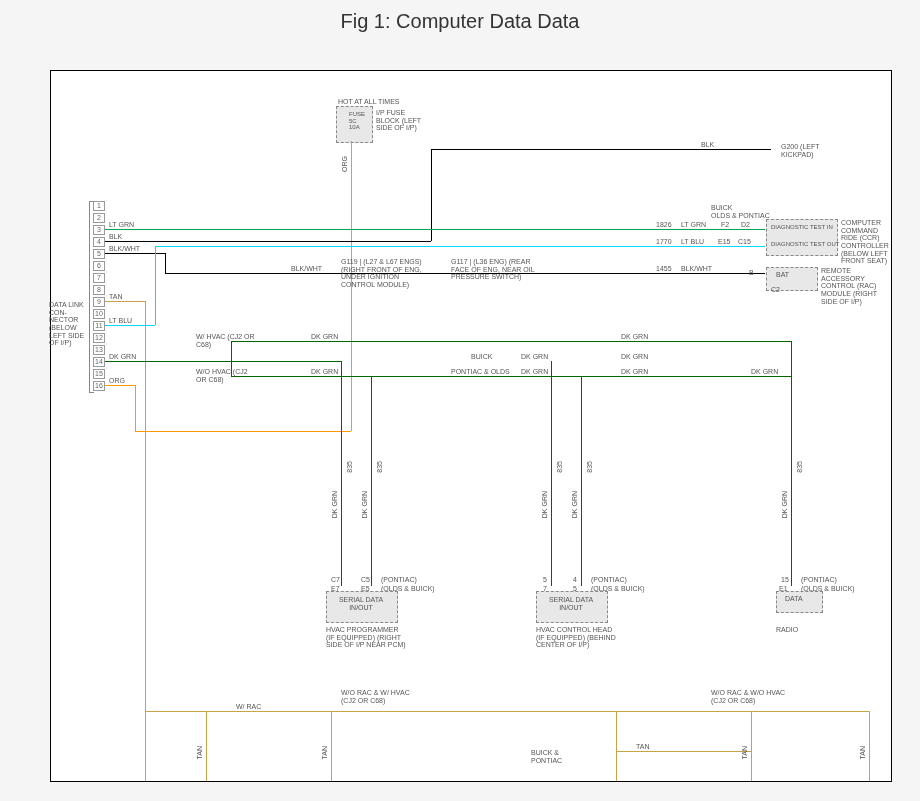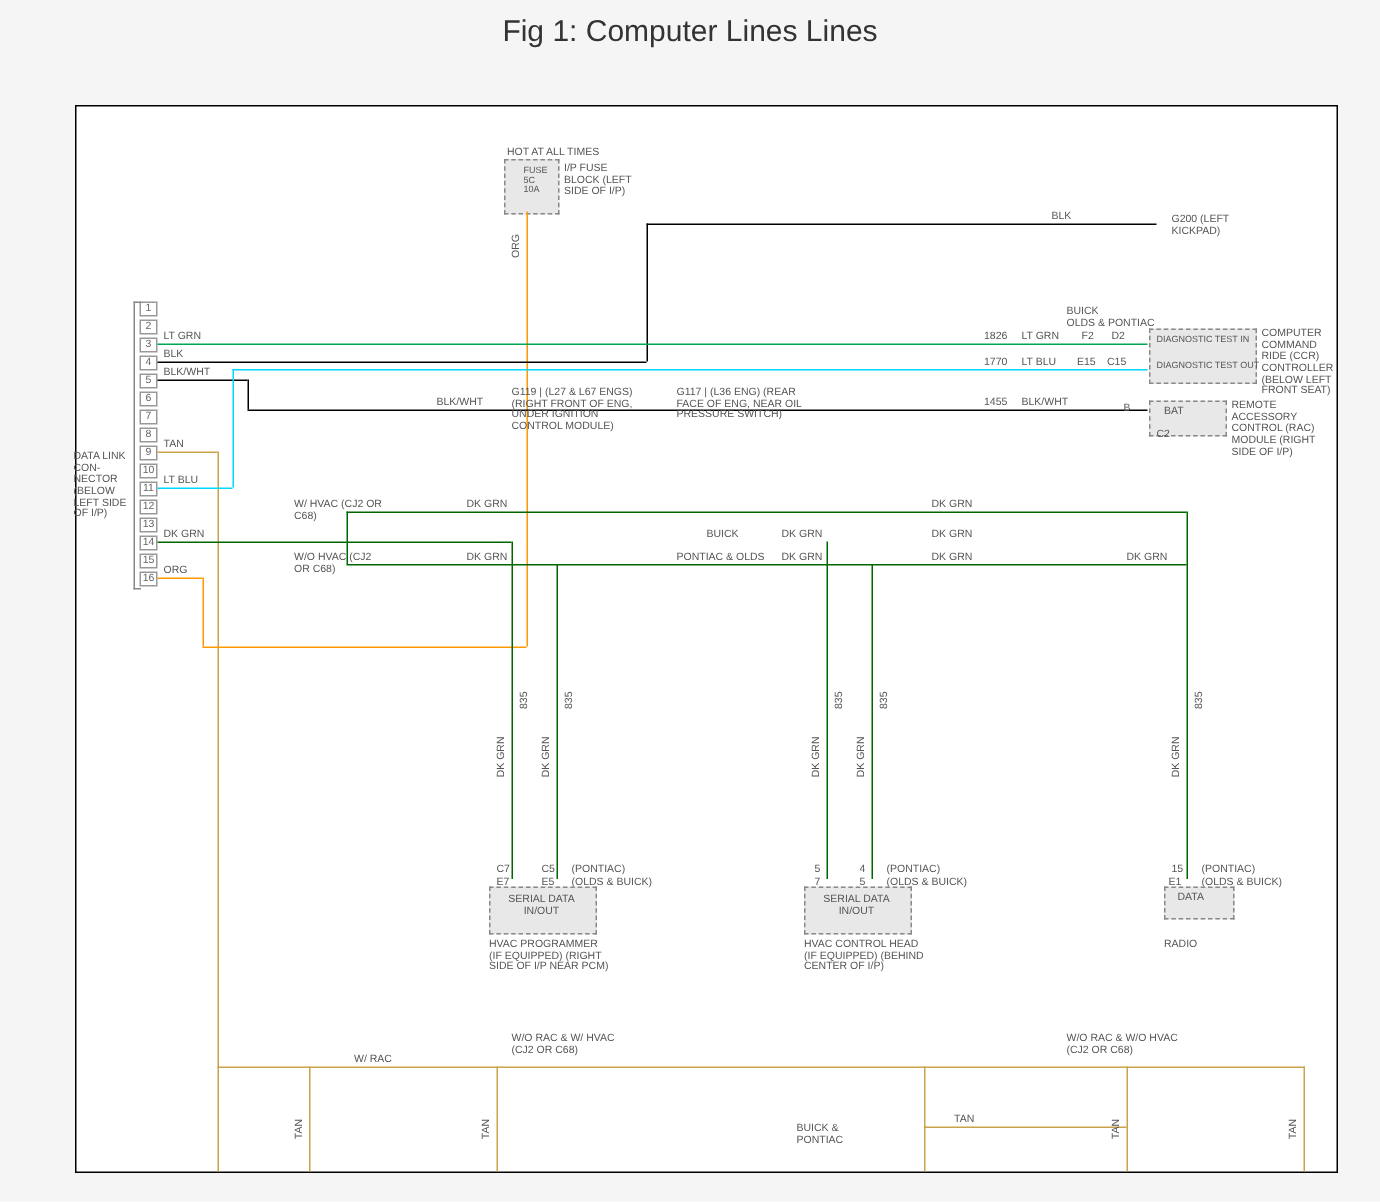--- a/index.html
+++ b/index.html
@@ -70,21 +70,21 @@
     position: absolute;
     border-left: 1px solid #888;
     border-top: 1px solid #888;
     border-bottom: 1px solid #888;
     width: 4px;
   }
 </style>
 </head>
 <body>
 
-<div class="title">Fig 1: Computer Lines Lines</div>
+<div class="title">Fig 1: Computer Data Data</div>
 
 <div class="diagram-frame">
 
   <div class="lbl" style="top:27px;left:287px">HOT AT ALL TIMES</div>
   <div class="box" style="top:35px;left:285px;width:35px;height:35px"></div>
   <div class="lbl" style="top:40px;left:298px;font-size:6px;white-space:pre">FUSE
 5C
 10A</div>
   <div class="lbl" style="top:38px;left:325px;width:50px">I/P FUSE BLOCK (LEFT SIDE OF I/P)</div>
 

